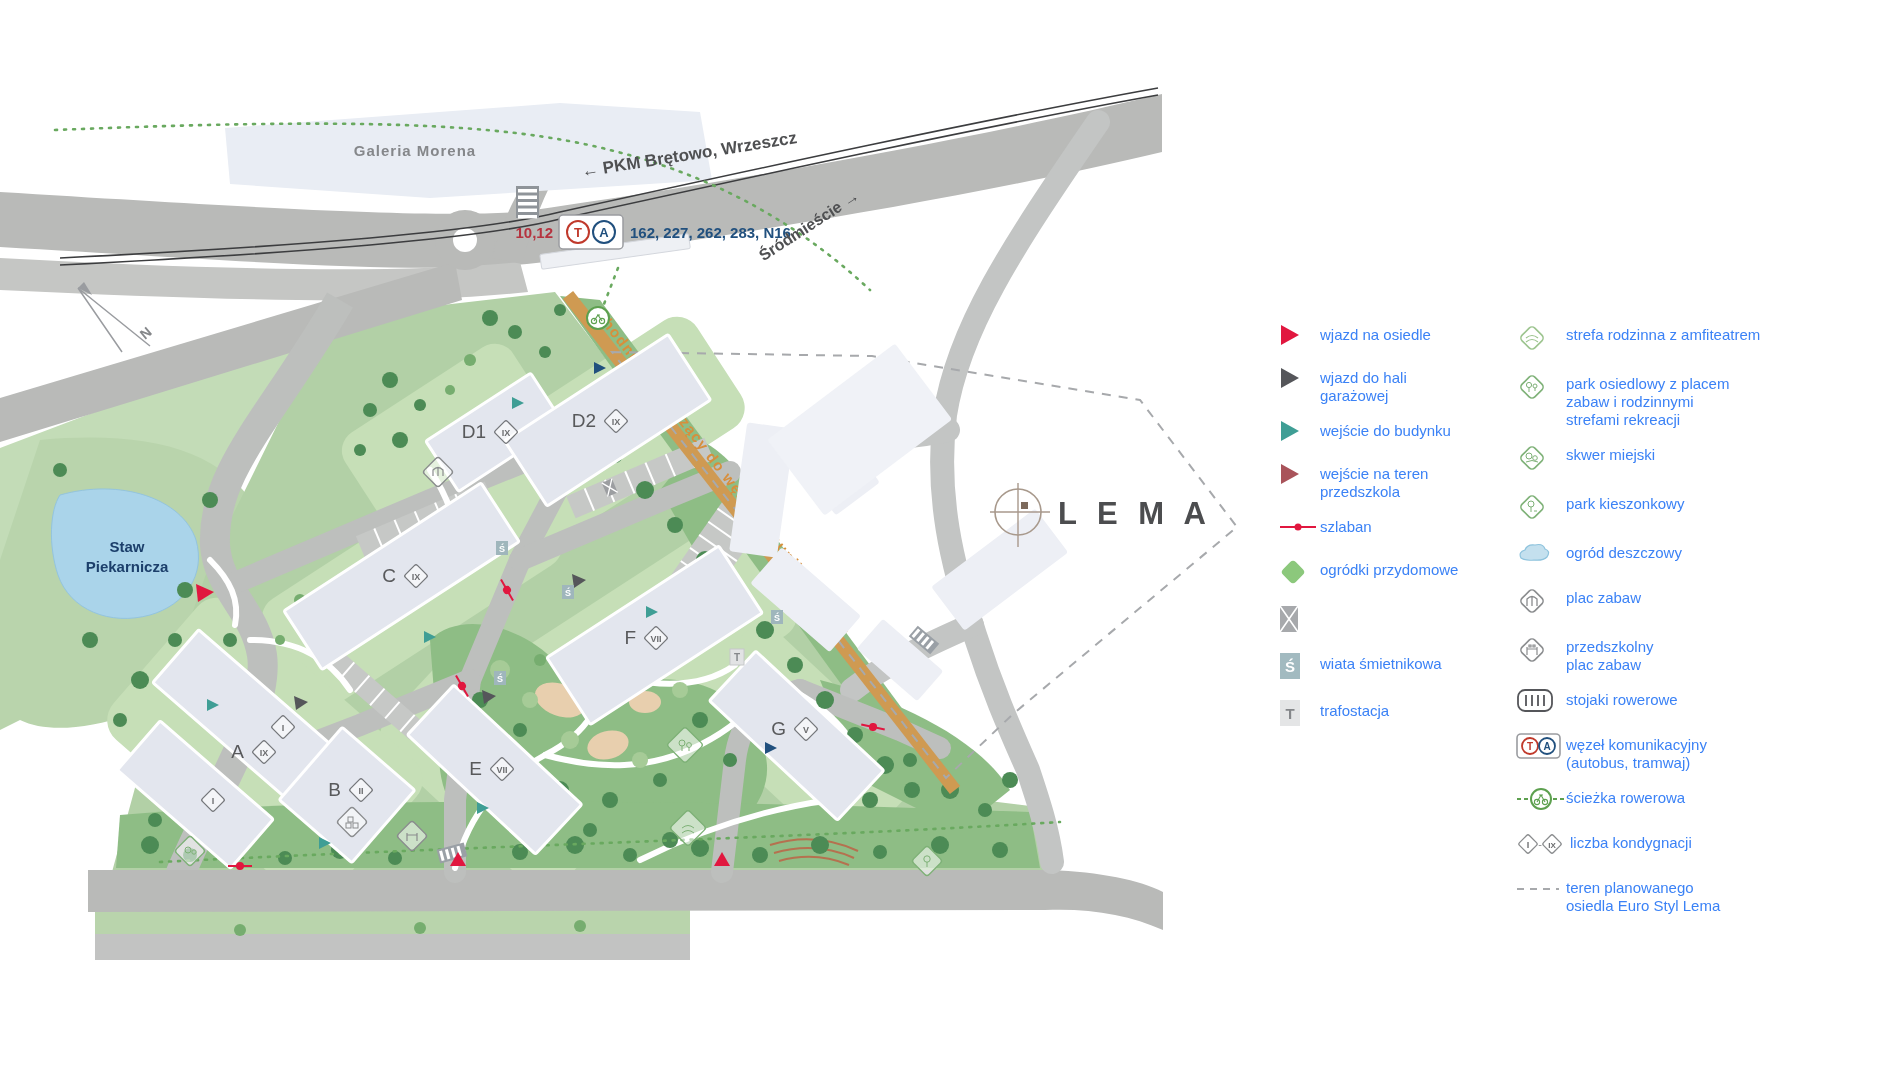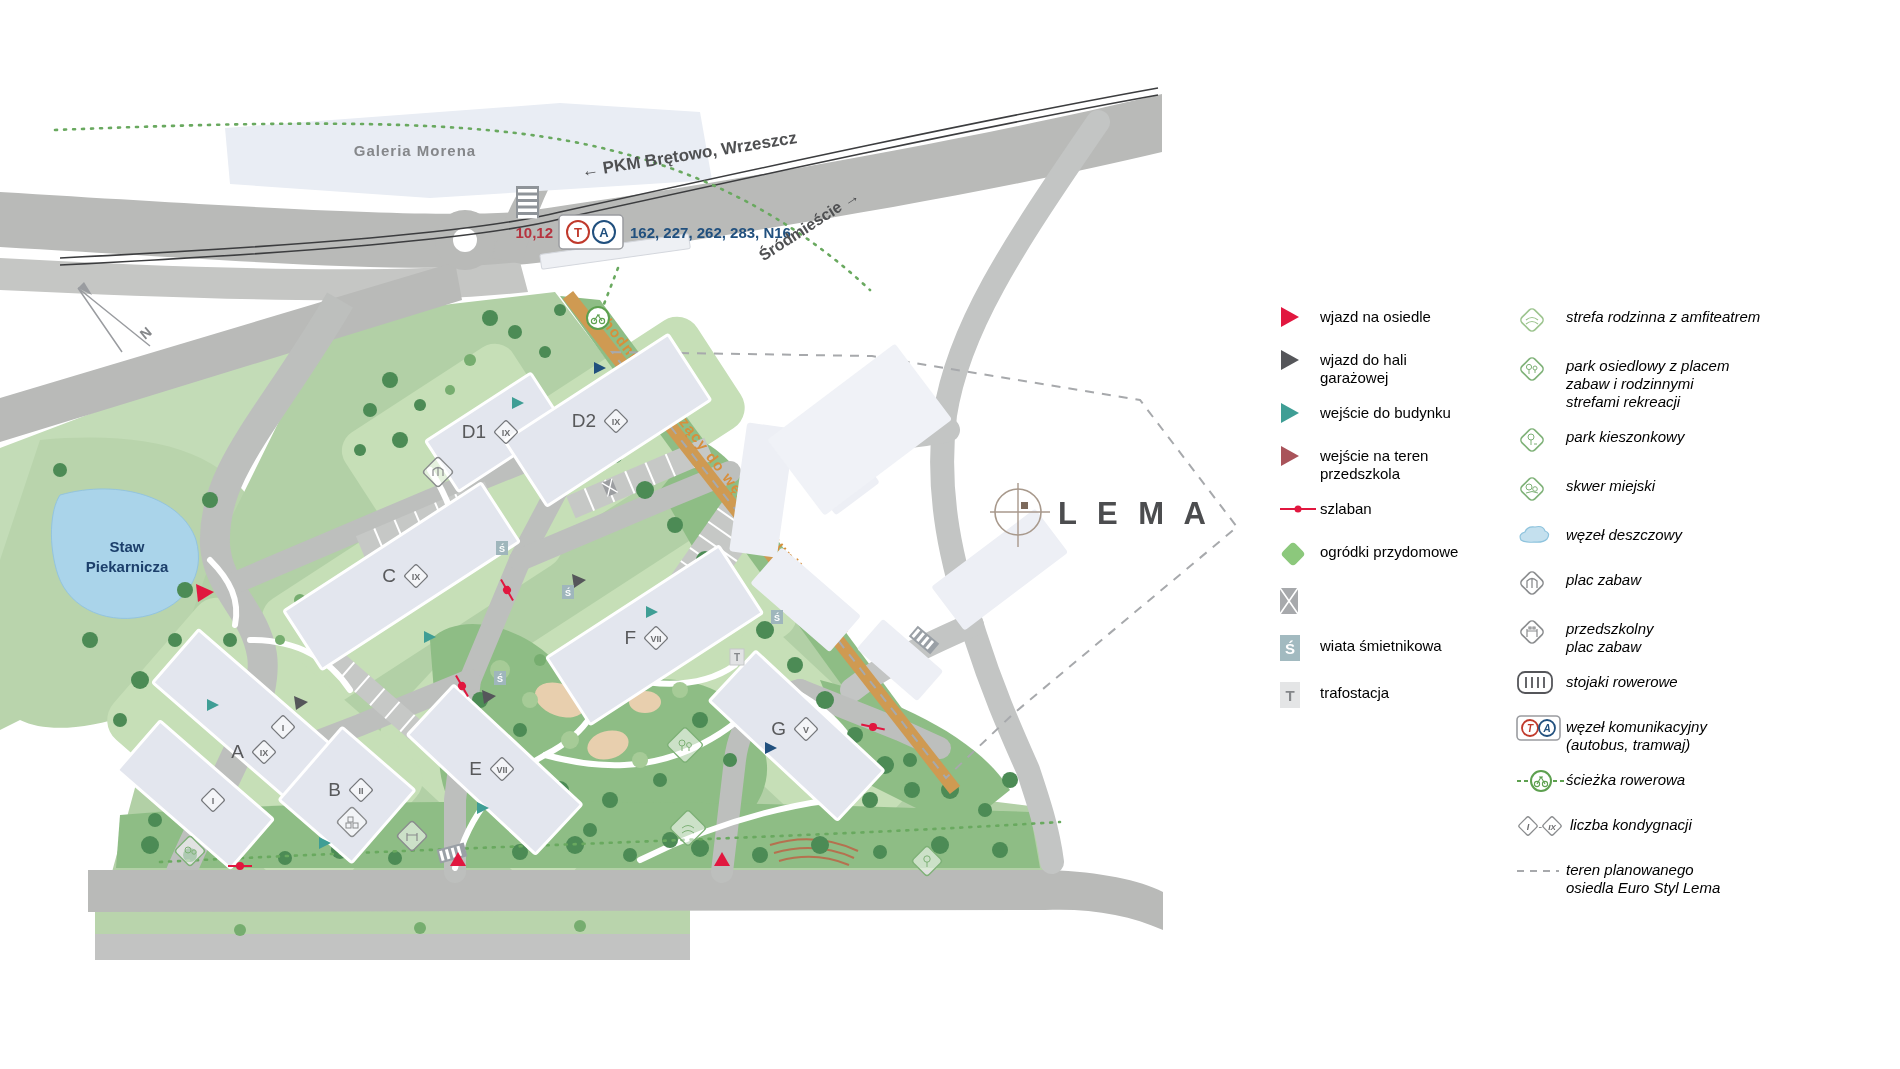--- a/index.html
+++ b/index.html
@@ -1,21 +1,21 @@
 <!DOCTYPE html>
 <html><head>
 <meta charset="utf-8">
 <style>
   html,body{margin:0;padding:0;background:#fff;}
   body{font-family:"Liberation Sans",sans-serif;}
   .stage{position:relative;width:1900px;height:1069px;background:#fff;overflow:hidden;}
   .stage svg.map{position:absolute;left:0;top:0;}
-  .legend-col{position:absolute;top:304px;color:#000000;font-size:15px;line-height:18px;}
+  .legend-col{position:absolute;top:322px;color:#3b82f6;font-size:15px;line-height:18px;}
   .col1{left:1278px;width:250px;}
-  .col2{left:1516px;width:360px;font-style:italic;}
+  .col2{left:1516px;width:360px;}
   .lrow{display:flex;align-items:flex-start;margin-bottom:13px;}
   .licon{flex:0 0 42px;padding-top:0;}
   .col2 .licon{flex:0 0 50px;}
   .llabel{white-space:pre-line;padding-top:4px;}
   .svgtext{font-family:"Liberation Sans",sans-serif;}
 </style>
 </head>
 <body>
 
 <div class="stage">
@@ -619,39 +619,39 @@
             <circle cx="19" cy="15" r="2" fill="none" stroke="#7EB177"></circle>
             <path d="M13,17 v4 M19,17 v3" stroke="#7EB177"></path>
           </svg></span>
     <span class="llabel">park osiedlowy z placem
 zabaw i rodzinnymi
 strefami rekreacji</span>
       </div>
   <div class="lrow">
     <span class="licon"><svg width="32" height="32">
             <rect x="7" y="7" width="18" height="18" rx="4" transform="rotate(45 16 16)" fill="#fff" stroke="#7EB177" stroke-width="1.6"></rect>
-            <circle cx="15" cy="13" r="3" fill="none" stroke="#7EB177"></circle>
-            <path d="M15,16 v5 M18,20 h3" stroke="#7EB177"></path>
-          </svg></span>
-    <span class="llabel">park kieszonkowy</span>
-      </div>
-  <div class="lrow">
-    <span class="licon"><svg width="32" height="32">
-            <rect x="7" y="7" width="18" height="18" rx="4" transform="rotate(45 16 16)" fill="#fff" stroke="#7EB177" stroke-width="1.6"></rect>
             <circle cx="13" cy="14" r="3" fill="none" stroke="#7EB177"></circle>
             <circle cx="19" cy="16" r="2.3" fill="none" stroke="#7EB177"></circle>
             <path d="M10,20 q6,-3 12,0" stroke="#7EB177" fill="none"></path>
           </svg></span>
     <span class="llabel">skwer miejski</span>
       </div>
   <div class="lrow">
+    <span class="licon"><svg width="32" height="32">
+            <rect x="7" y="7" width="18" height="18" rx="4" transform="rotate(45 16 16)" fill="#fff" stroke="#7EB177" stroke-width="1.6"></rect>
+            <circle cx="15" cy="13" r="3" fill="none" stroke="#7EB177"></circle>
+            <path d="M15,16 v5 M18,20 h3" stroke="#7EB177"></path>
+          </svg></span>
+    <span class="llabel">park kieszonkowy</span>
+      </div>
+  <div class="lrow">
     <span class="licon"><svg width="34" height="28">
             <path d="M5,18 q-3,-6 4,-8 q2,-6 10,-5 q8,-2 10,4 q6,2 2,8 q-4,4 -13,3 q-9,1 -13,-2 Z" fill="#C4E0EE" stroke="#8EC3DD" stroke-width="1.2"></path>
           </svg></span>
-    <span class="llabel">węzeł deszczowy</span>
+    <span class="llabel">ogród deszczowy</span>
       </div>
   <div class="lrow">
     <span class="licon"><svg width="32" height="32">
             <rect x="7" y="7" width="18" height="18" rx="4" transform="rotate(45 16 16)" fill="#fff" stroke="#8A8C8E" stroke-width="1.6"></rect>
             <path d="M11,21 V14 q5,-5 10,0 V21 M16,12 v9" stroke="#8A8C8E" fill="none" stroke-width="1.3"></path>
           </svg></span>
     <span class="llabel">plac zabaw</span>
       </div>
   <div class="lrow">
     <span class="licon"><svg width="32" height="32">

